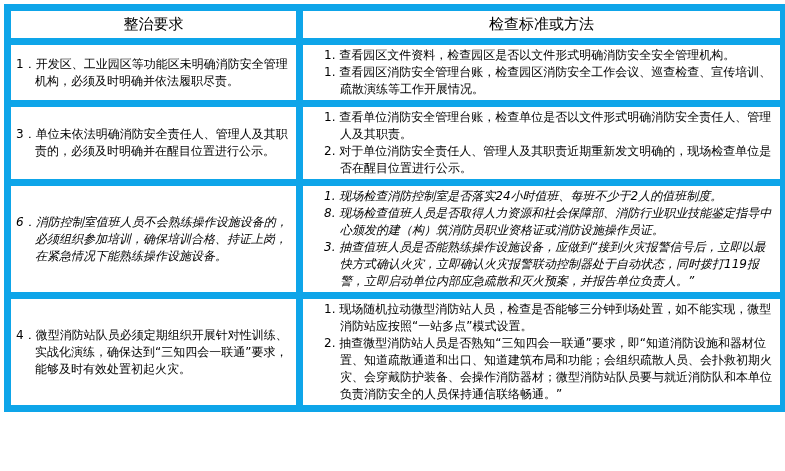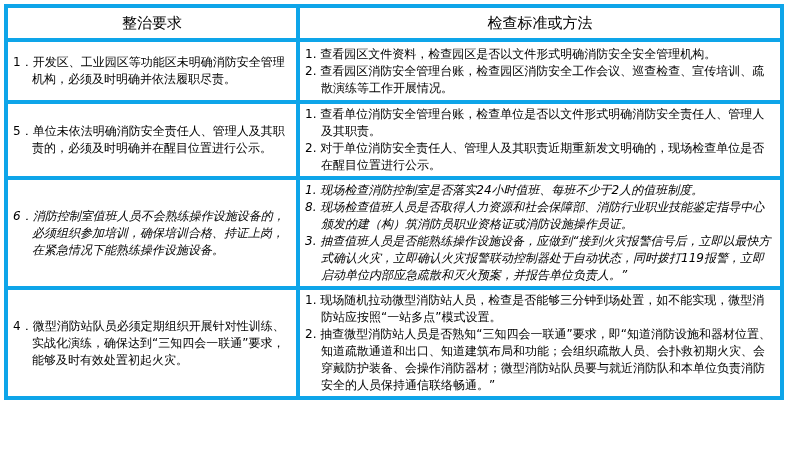--- a/index.html
+++ b/index.html
@@ -13,21 +13,21 @@
     overflow: hidden;
   }
   table.doc-table {
     position: absolute;
     left: 4px; top: 4px;
     width: 776px;
     border-collapse: collapse;
     table-layout: fixed;
   }
   .doc-table th, .doc-table td {
-    border: 4px solid #0ea5e9;
+    border: 7px solid #0ea5e9;
     vertical-align: middle;
   }
   .doc-table th {
     height: 34px;
     font-size: 15px;
     font-weight: normal;
     text-align: center;
     padding: 2px 4px;
   }
   .doc-table td {
@@ -37,21 +37,21 @@
   }
   col.c-req { width: 292px; }
   col.c-met { width: 484px; }
   tbody tr:nth-child(1) td { height: 62px; }
   tbody tr:nth-child(2) td { height: 67px; }
   tbody tr:nth-child(3) td { height: 110px; font-style: italic; }
   tbody tr:nth-child(4) td { height: 107px; }
   tbody tr:nth-child(5) td { height: 67px; }
   
   .hang-req { padding-left: 19px; text-indent: -19px; }
-  .hang-met { padding-left: 16px; text-indent: -16px; }
+  .hang-met { padding-left: 16px; text-indent: -16px; margin-left: 16px; }
   .plain-met { padding-left: 0; text-indent: 0; }
 </style>
 </head>
 <body>
 
 <table class="doc-table">
   <colgroup>
     <col class="c-req">
     <col class="c-met">
   </colgroup>
@@ -61,26 +61,26 @@
       <th>检查标准或方法</th>
     </tr>
   </thead>
   <tbody>
     <tr>
       <td>
         <div class="hang-req">1．开发区、工业园区等功能区未明确消防安全管理机构，必须及时明确并依法履职尽责。</div>
       </td>
       <td>
         <div class="hang-met">1. 查看园区文件资料，检查园区是否以文件形式明确消防安全安全管理机构。</div>
-        <div class="hang-met">2. 查看园区消防安全管理台账，检查园区消防安全工作会议、巡查检查、宣传培训、疏散演练等工作开展情况。</div>
+        <div class="hang-met">1. 查看园区消防安全管理台账，检查园区消防安全工作会议、巡查检查、宣传培训、疏散演练等工作开展情况。</div>
       </td>
     </tr>
     <tr>
       <td>
-        <div class="hang-req">5．单位未依法明确消防安全责任人、管理人及其职责的，必须及时明确并在醒目位置进行公示。</div>
+        <div class="hang-req">3．单位未依法明确消防安全责任人、管理人及其职责的，必须及时明确并在醒目位置进行公示。</div>
       </td>
       <td>
         <div class="hang-met">1. 查看单位消防安全管理台账，检查单位是否以文件形式明确消防安全责任人、管理人及其职责。</div>
         <div class="hang-met">2. 对于单位消防安全责任人、管理人及其职责近期重新发文明确的，现场检查单位是否在醒目位置进行公示。</div>
       </td>
     </tr>
     <tr>
       <td>
         <div class="hang-req">6．消防控制室值班人员不会熟练操作设施设备的，必须组织参加培训，确保培训合格、持证上岗，在紧急情况下能熟练操作设施设备。</div>
       </td>

